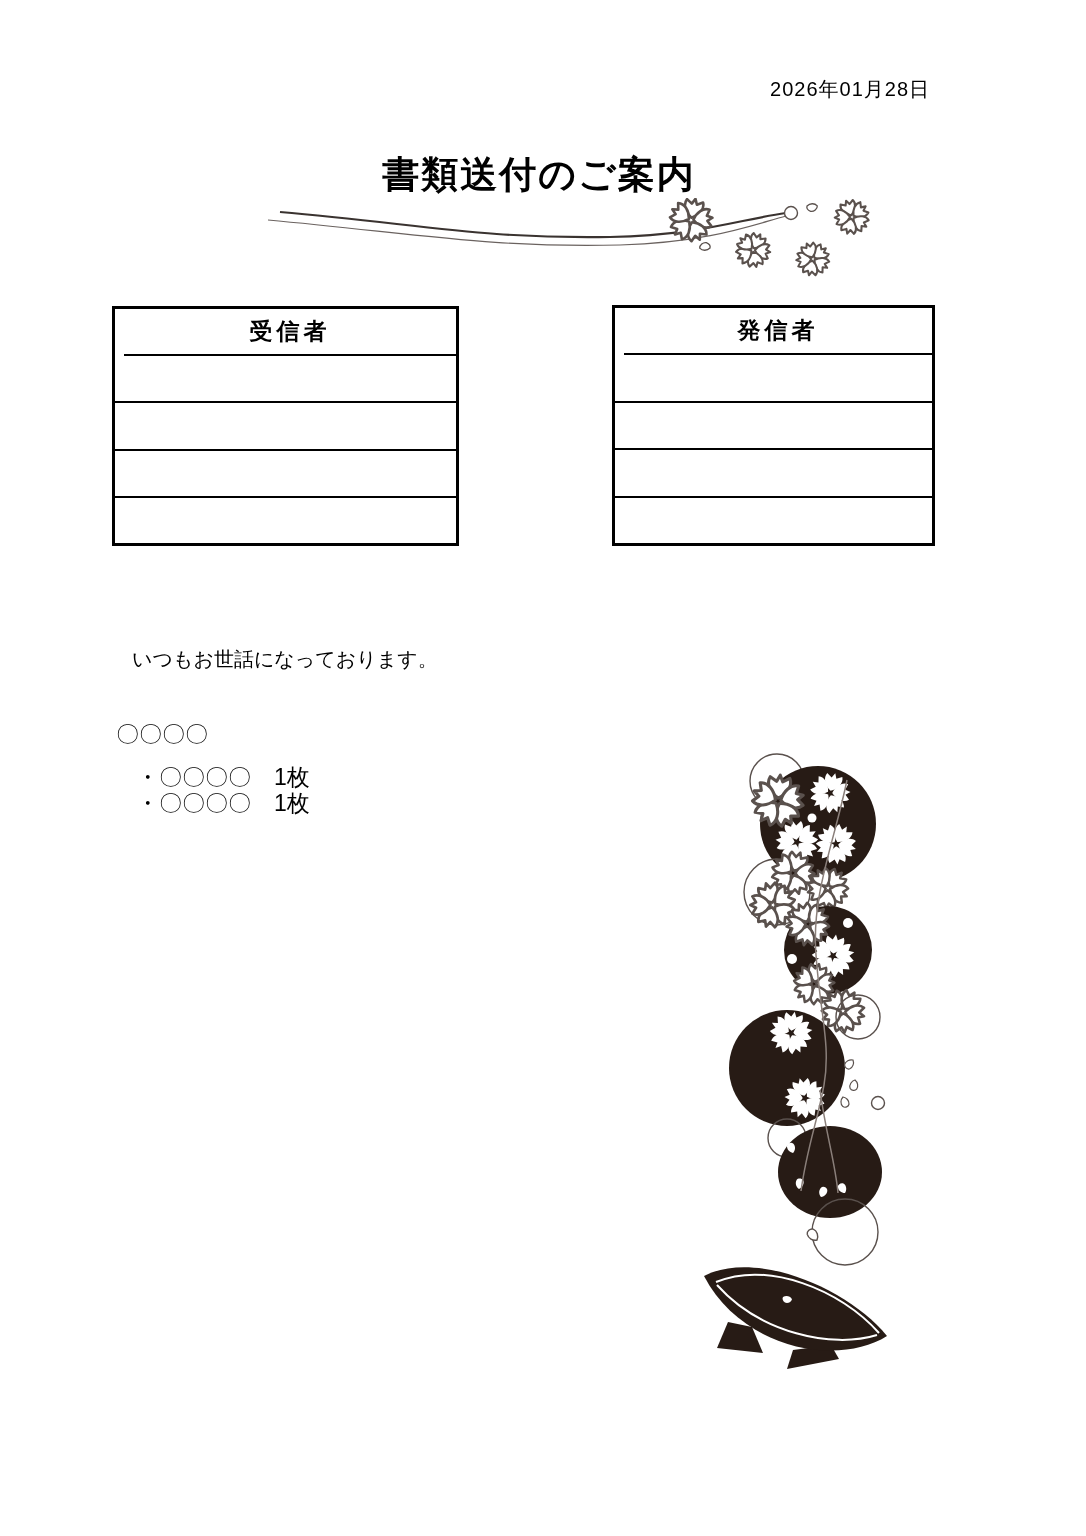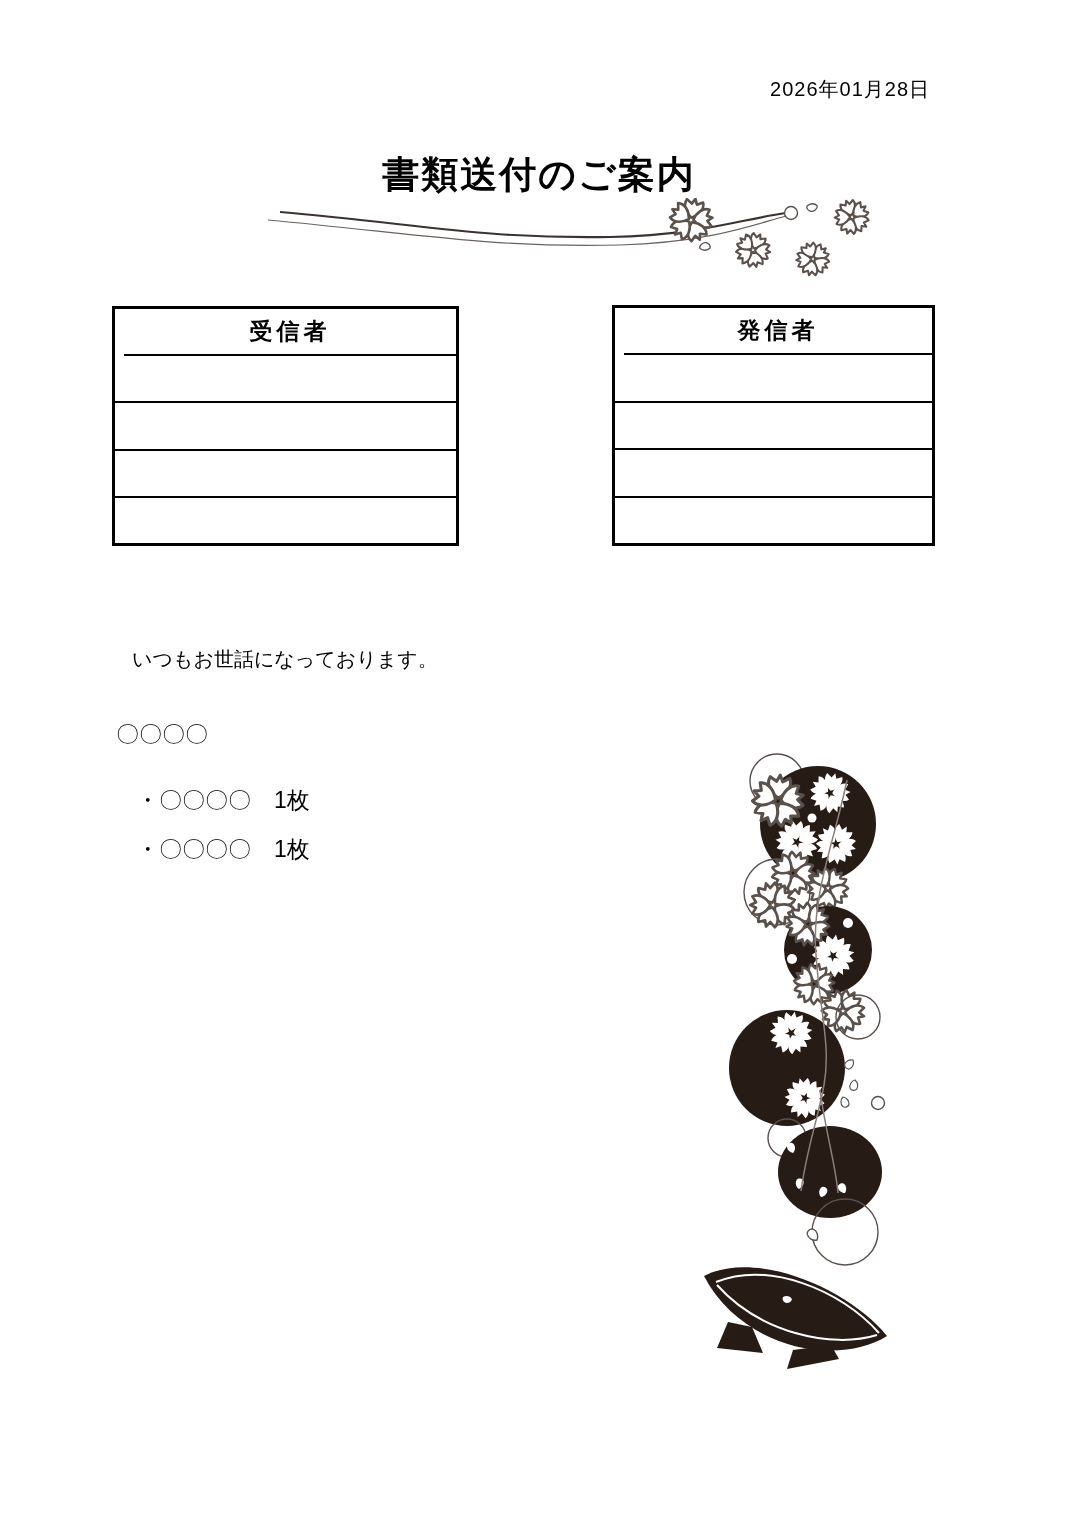--- a/index.html
+++ b/index.html
@@ -33,21 +33,21 @@
     height:45px;flex:none;border-bottom:2px solid #000;
     display:flex;align-items:center;justify-content:center;
     font-size:23px;font-weight:bold;letter-spacing:4px;margin-left:9px;
   }
   .rows{flex:1;display:flex;flex-direction:column;}
   .rows .trow{flex:1;border-bottom:2px solid #000;}
   .rows .trow:last-child{border-bottom:none;}
   .greeting{left:132px;top:646px;font-size:20px;}
   .attach-label{left:116px;top:719px;font-size:23px;}
   .attach-list{left:136px;top:764px;font-size:23px;}
-  .attach-list .attach-line{line-height:26px;height:26px;margin-top:23px;}
+  .attach-list .attach-line{line-height:26px;height:26px;}
   .ornament-svg{top:745px;left:695px;}
   .boat-svg{top:1255px;left:690px;}
   .flower-o{fill:#ffffff;stroke:var(--line);stroke-width:1.3;stroke-linejoin:round;}
   .flower-w{fill:#ffffff;stroke:none;}
   .petal-o{fill:#ffffff;stroke:var(--line);stroke-width:1.3;stroke-linejoin:round;}
   .bud-o{fill:#ffffff;stroke:var(--line);stroke-width:1.2;}
   .bud-w{fill:#ffffff;}
   .oc{fill:none;stroke:var(--line);stroke-width:1.4;}
   .oc-f{fill:#ffffff;stroke:var(--line);stroke-width:1.4;}
   .ink{fill:var(--ink);}

